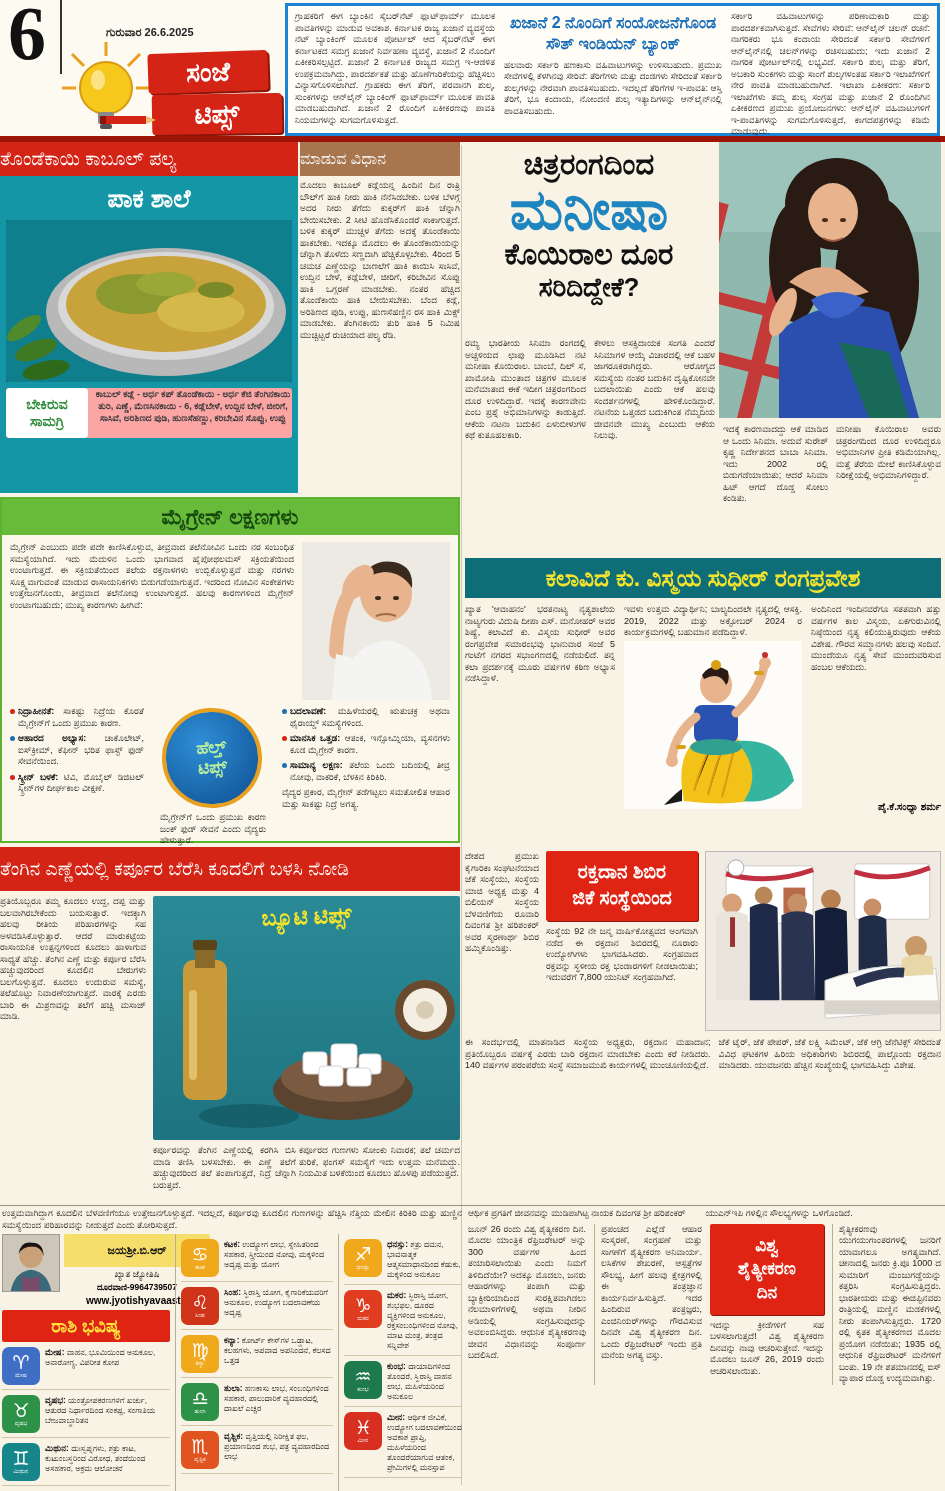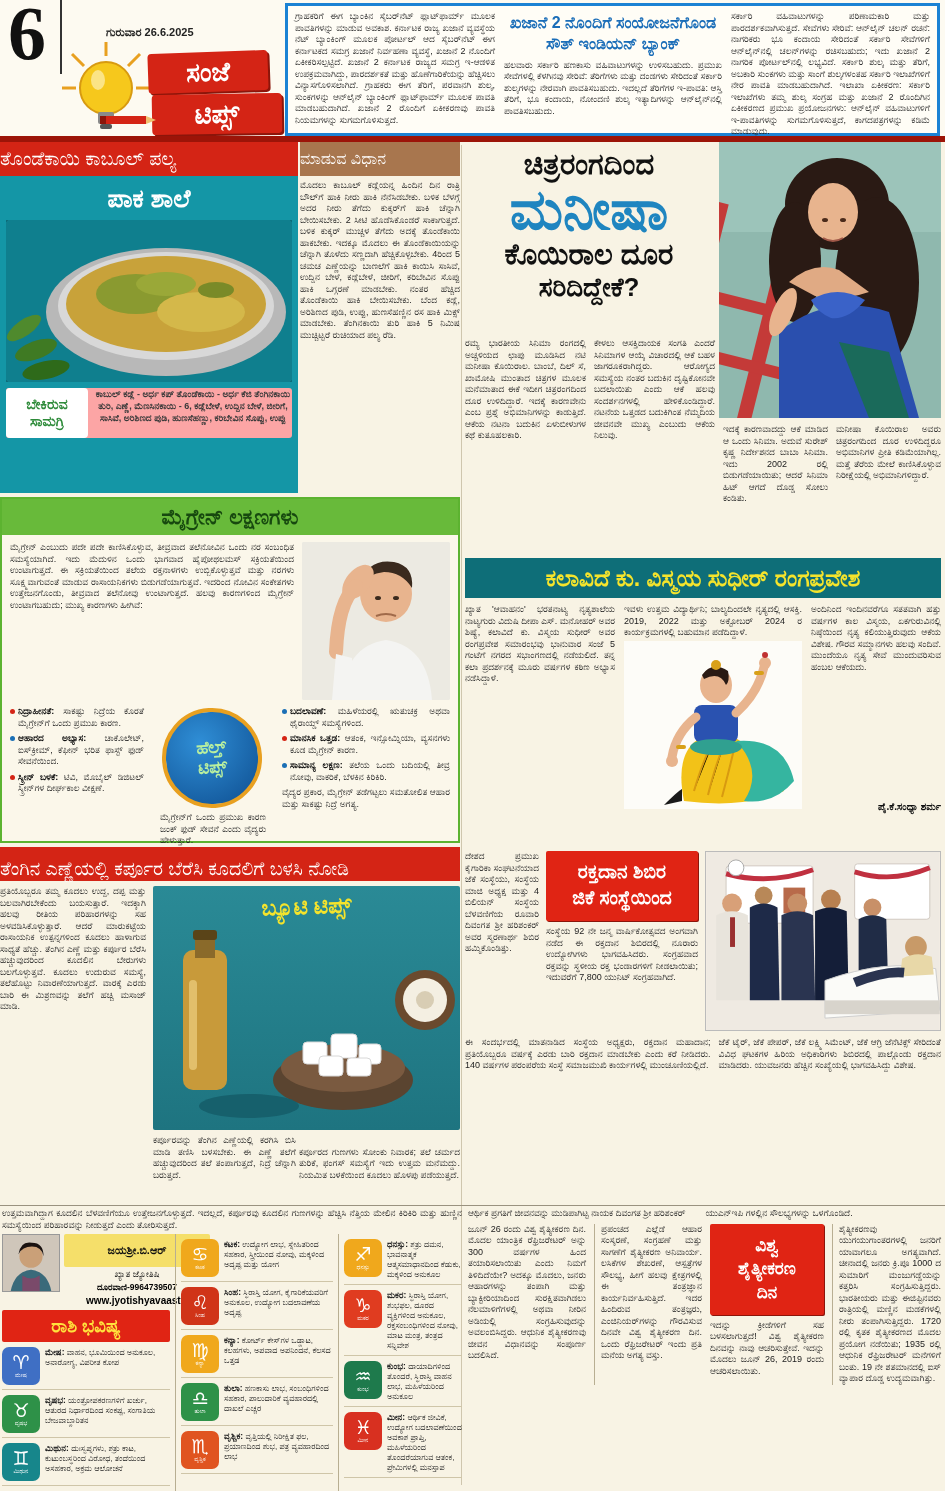--- a/index.html
+++ b/index.html
@@ -52,27 +52,27 @@
   .blt .dot { width:5px; height:5px; border-radius:50%; background:#d42415; margin-top:3px; flex:none; }
   .blt p b { color:#111; }
   
   .dancer { left:465px; top:558px; width:476px; height:287px; }
   .d-band { height:40px; background:#0e6e78; color:#f5e42c; font-size:23px; font-weight:bold; text-align:center; line-height:40px; }
   .d-body { display:flex; gap:9px; padding-top:6px; }
   .d-body .cL { width:150px; } .d-body .cM { width:178px; } .d-body .cR { flex:1; display:flex; flex-direction:column; }
   .byline { margin-top:auto; font-size:10px; font-weight:bold; text-align:right; color:#111; }
   
   .beauty { left:0; top:847px; width:460px; height:358px; }
-  .b-band { height:34px; background:#d42415; font-size:19px; line-height:44px; }
+  .b-band { height:44px; background:#d42415; font-size:19px; line-height:44px; }
   .b-body { display:flex; gap:7px; padding-top:5px; }
   .b-cL { width:146px; }
   .b-right { flex:1; }
   .beauty-photo { position:relative; height:244px; background:linear-gradient(#2a8a96,#1e7480); border-radius:2px; overflow:hidden; }
   .bt-label { position:absolute; top:8px; left:0; right:0; text-align:center; color:#f5e42c; font-size:22px; font-weight:bold; transform:rotate(-2deg); }
-  .b-cols2 { display:flex; gap:3px; margin-top:5px;align-items:flex-end; }
+  .b-cols2 { display:flex; gap:3px; margin-top:5px; }
   
   .blood { left:465px; top:847px; width:476px; height:358px; }
   .bl-row { display:flex; gap:7px; margin-top:4px; }
   .bl-cL { width:80px; }
   .bl-title { width:152px; height:70px; background:#e02414; border-radius:2px; color:#fff; font-weight:bold; font-size:19px; text-align:center; padding-top:8px; line-height:1.35; box-shadow:1px 1px 0 #8c150a; }
   .bl-cols { display:flex; gap:8px; margin-top:6px; }
   .rule-b { position:absolute; left:0; top:1205px; width:945px; height:1px; background:#9a9280; }
   
   .zod { left:2px; top:1208px; width:460px; height:283px; }
   .z-grid { display:flex; gap:5px; margin-top:3px; }

